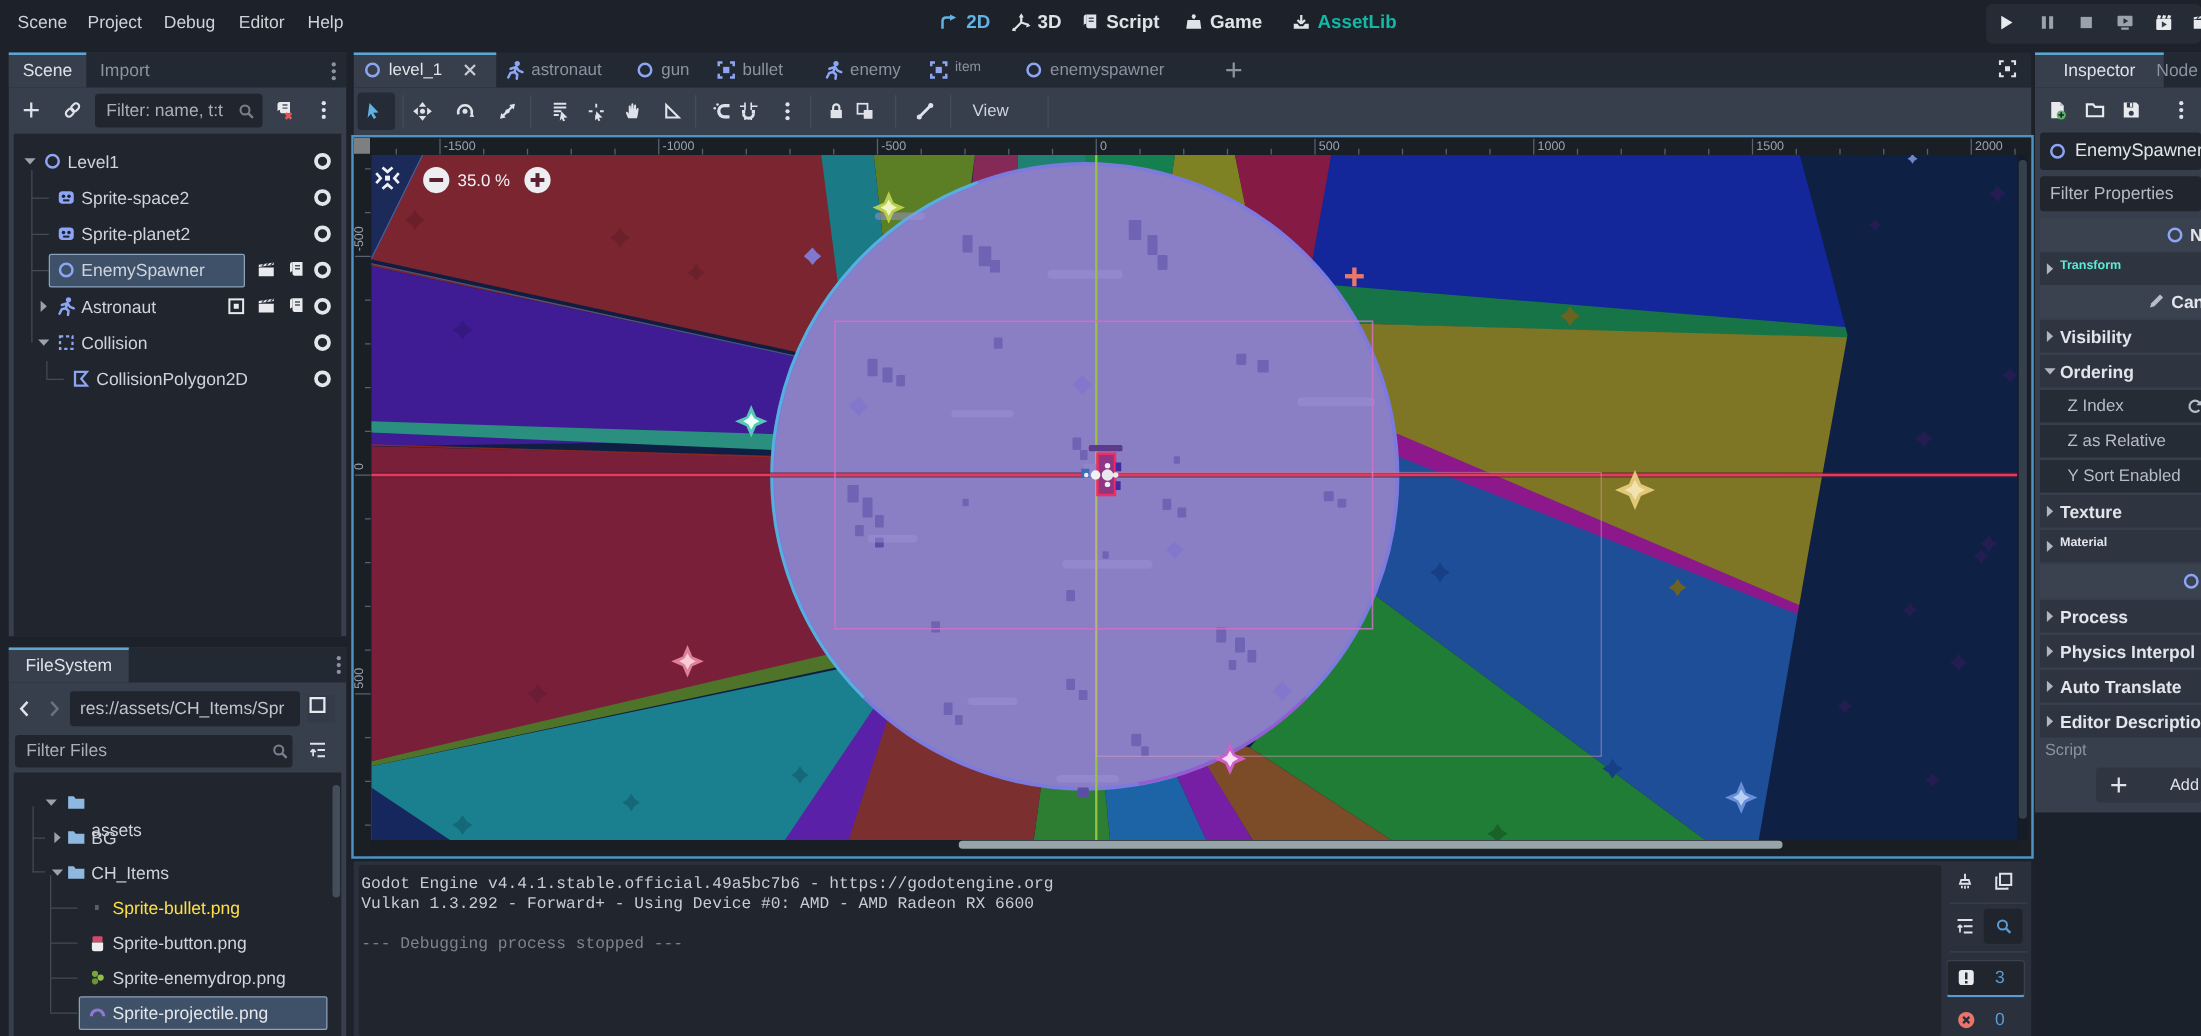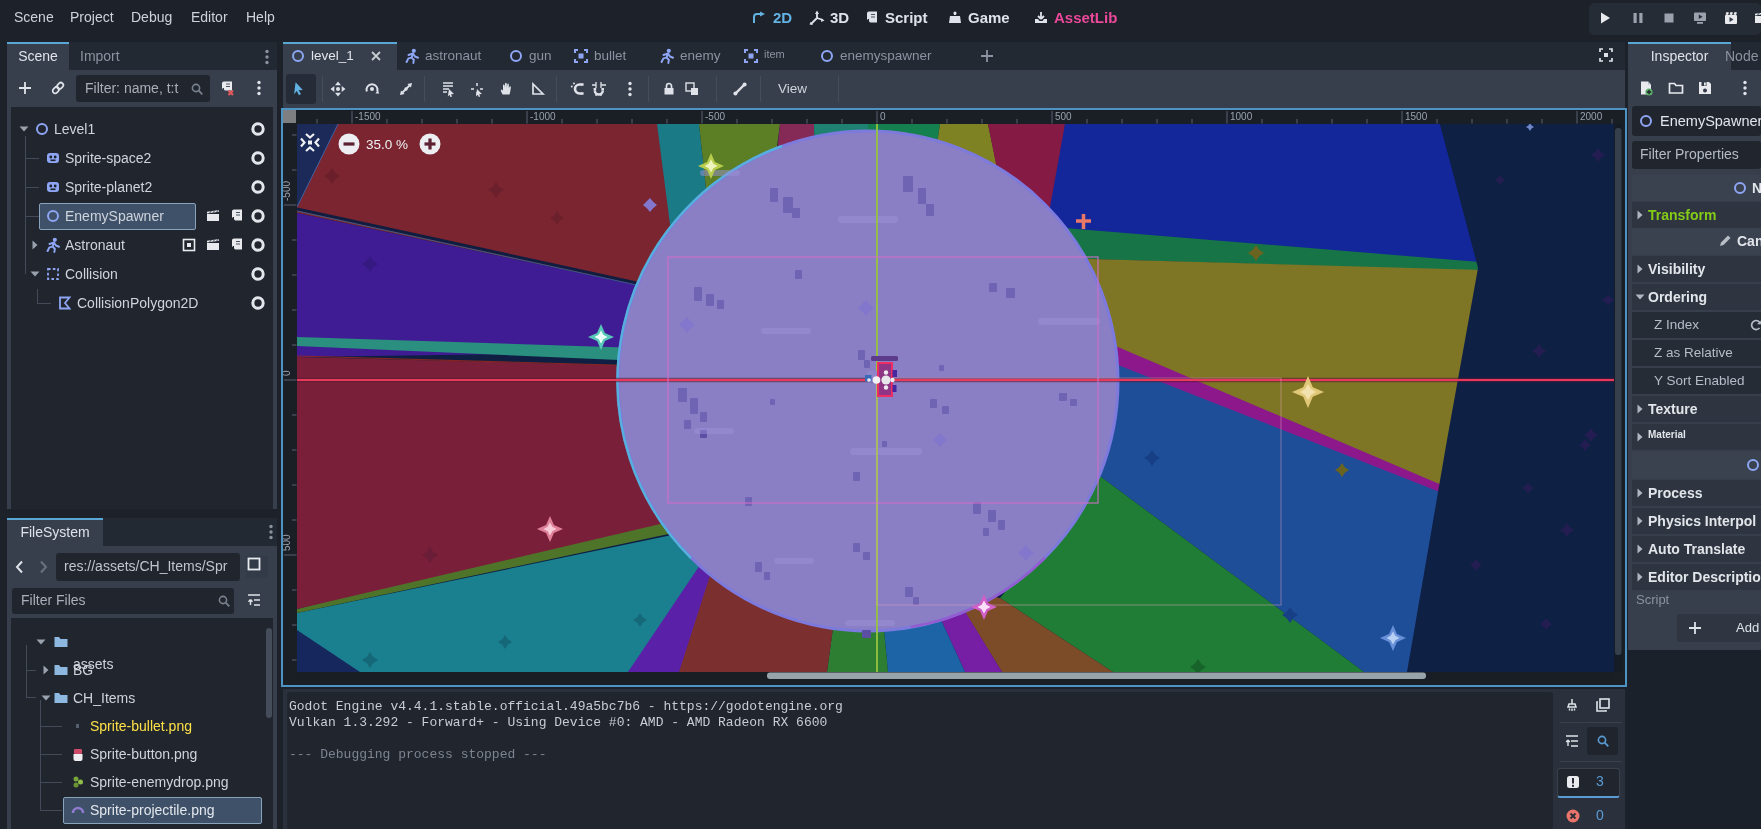--- a/index.html
+++ b/index.html
@@ -343,21 +343,21 @@
 <div style="position: absolute; left: 947px; top: 10px; width: 17px; height: 17px;"><svg width="16" height="16" viewBox="0 0 16 16">
       <path d="M7 2h2v3h-2z" fill="#dfe3e9"></path>
       <circle cx="8" cy="3" r="1.6" fill="#dfe3e9"></circle>
       <path d="M3 6h10l1 7H2z" fill="#dfe3e9"></path>
     </svg></div>
 <div style="position: absolute; left: 968px; top: 9px; font-size: 15px; font-weight: bold; color: rgb(223, 227, 233);">Game</div>
 <div style="position: absolute; left: 1033px; top: 10px; width: 17px; height: 17px;"><svg width="16" height="16" viewBox="0 0 16 16">
       <path d="M8 2v7M8 9l-3-3M8 9l3-3" stroke="#dfe3e9" stroke-width="1.8" fill="none"></path>
       <path d="M2 9v4h12V9h-3l-1.5 2h-3L5 9z" fill="#dfe3e9"></path>
     </svg></div>
-<div style="position: absolute; left: 1054px; top: 9px; font-size: 15px; font-weight: bold; color: #ec4899;">AssetLib</div>
+<div style="position: absolute; left: 1054px; top: 9px; font-size: 15px; font-weight: bold; color: #14b8a6;">AssetLib</div>
 <div style="position: absolute; left: 1597px; top: 10px; width: 17px; height: 17px;"><svg width="16" height="16" viewBox="0 0 16 16">
       <path d="M4 2.5v11l9-5.5z" fill="#e8eaee"></path>
     </svg></div>
 <div style="position: absolute; left: 1630px; top: 10px; width: 17px; height: 17px;"><svg width="16" height="16" viewBox="0 0 16 16">
       <rect x="3.5" y="3" width="3.2" height="10" fill="#9aa2ae"></rect>
       <rect x="9.3" y="3" width="3.2" height="10" fill="#9aa2ae"></rect>
     </svg></div>
 <div style="position: absolute; left: 1661px; top: 10px; width: 17px; height: 17px;"><svg width="16" height="16" viewBox="0 0 16 16">
       <rect x="3.5" y="3.5" width="9" height="9" fill="#9aa2ae"></rect>
     </svg></div>
@@ -750,21 +750,21 @@
 <div style="position: absolute; left: 1632px; top: 141px; width: 129px; height: 28px; background: rgb(32, 37, 46); border-radius: 3px; color: rgb(182, 188, 198); font-size: 14px; line-height: 27px; padding-left: 8px;">Filter Properties</div>
 <div style="position: absolute; left: 1632px; top: 175px; width: 129px; height: 26px; background: rgb(58, 66, 80);"></div>
 <div style="position: absolute; left: 1732px; top: 180px; width: 16px; height: 16px;"><svg width="16" height="16" viewBox="0 0 16 16">
       <circle cx="8" cy="8" r="5" stroke="#8da5f3" stroke-width="2" fill="none"></circle>
     </svg></div>
 <div style="position: absolute; left: 1752px; top: 180px; font-size: 14px; font-weight: bold; color: rgb(226, 229, 234); white-space: nowrap;">N</div>
 <div style="position: absolute; left: 1632px; top: 202px; width: 129px; height: 26px; background: rgb(46, 53, 65);"></div>
 <div style="position: absolute; left: 1632px; top: 207px; width: 15px; height: 15px;"><svg width="16" height="16" viewBox="0 0 16 16">
       <path d="M5.5 3.5l5 4.5-5 4.5z" fill="#b0b6c0"></path>
     </svg></div>
-<div style="position: absolute; left: 1648px; top: 207px; font-size: 14px; font-weight: bold; color: #84cc16; white-space: nowrap;">Transform</div>
+<div style="position: absolute; left: 1648px; top: 207px; font-size: 10px; font-weight: bold; color: #5eead4; white-space: nowrap;">Transform</div>
 <div style="position: absolute; left: 1632px; top: 228px; width: 129px; height: 26px; background: rgb(58, 66, 80);"></div>
 <div style="position: absolute; left: 1717px; top: 233px; width: 16px; height: 16px;"><svg width="16" height="16" viewBox="0 0 16 16">
       <path d="M3 13l1-3.5 7-7 2.5 2.5-7 7z" fill="#b8bdc6"></path>
     </svg></div>
 <div style="position: absolute; left: 1737px; top: 233px; font-size: 14px; font-weight: bold; color: rgb(226, 229, 234); white-space: nowrap;">Can</div>
 <div style="position: absolute; left: 1632px; top: 256px; width: 129px; height: 26px; background: rgb(46, 53, 65);"></div>
 <div style="position: absolute; left: 1632px; top: 261px; width: 15px; height: 15px;"><svg width="16" height="16" viewBox="0 0 16 16">
       <path d="M5.5 3.5l5 4.5-5 4.5z" fill="#b0b6c0"></path>
     </svg></div>
 <div style="position: absolute; left: 1648px; top: 261px; font-size: 14px; font-weight: bold; color: rgb(226, 229, 234); white-space: nowrap;">Visibility</div>

